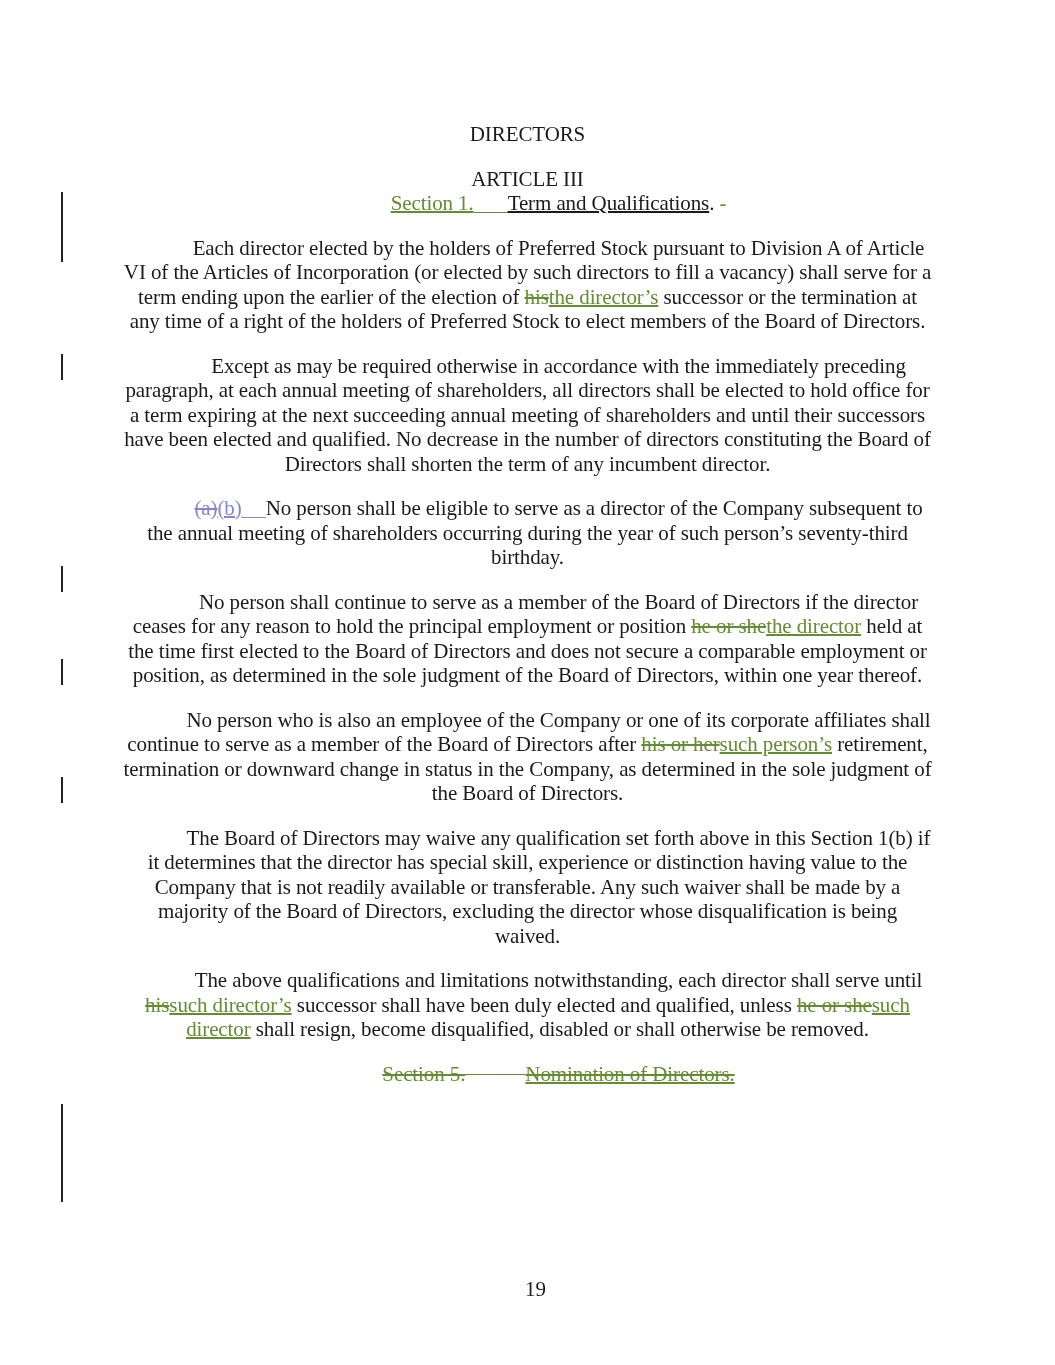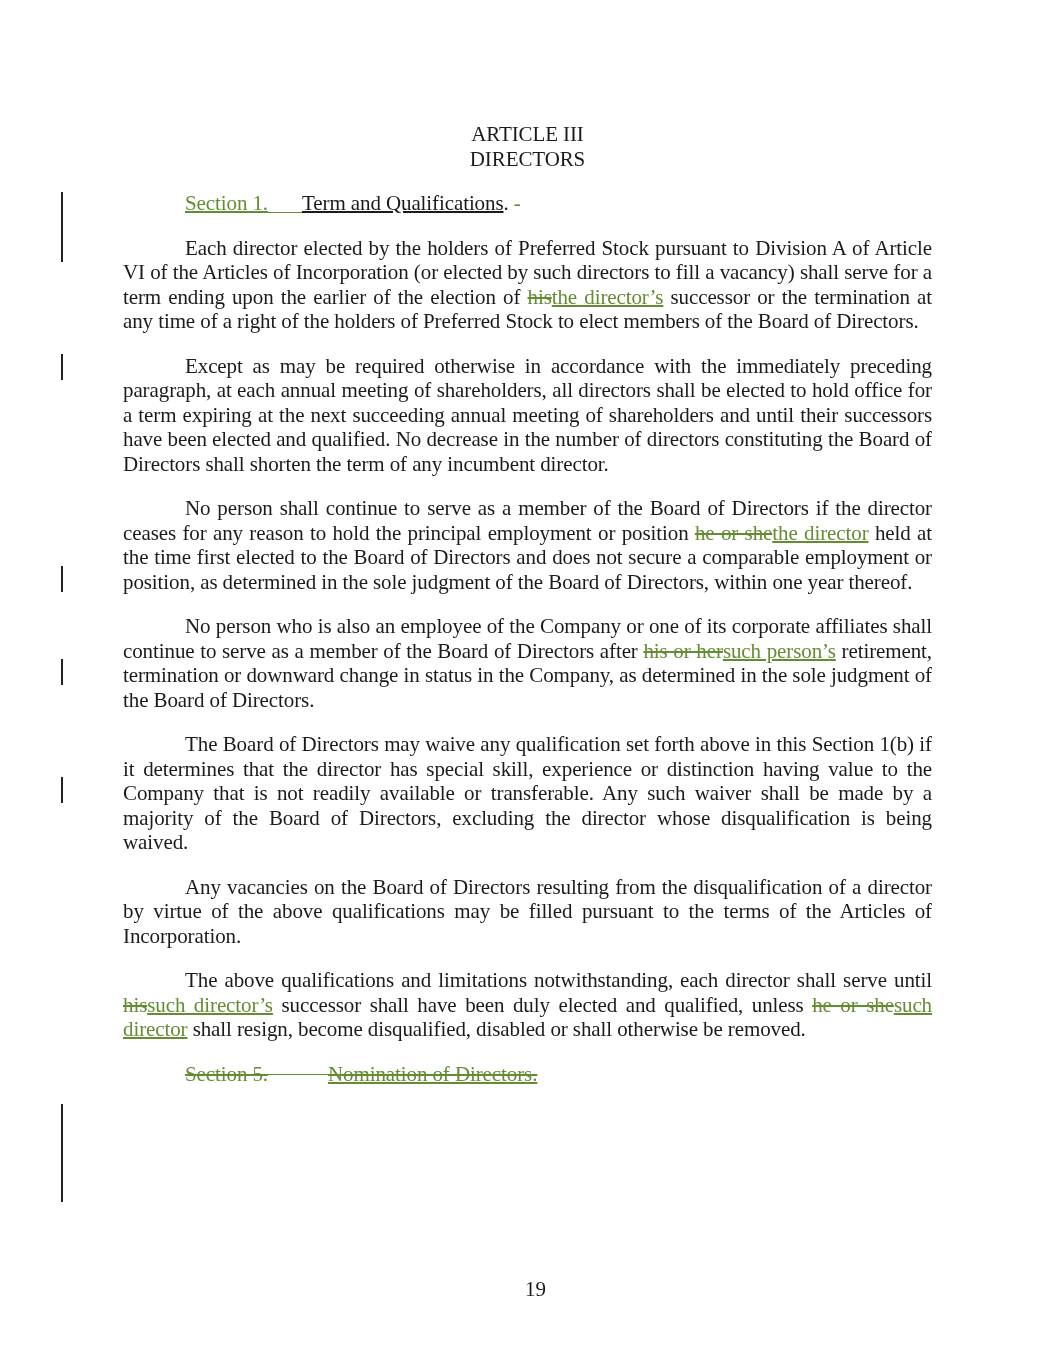--- a/index.html
+++ b/index.html
@@ -21,21 +21,21 @@
     position:absolute;
     left:123px;right:123px;top:122px;
     font-size:21px;
     line-height:24.5px;
     letter-spacing:-0.1px;
   }
   p.para{margin:0 0 20px 0;}
   p.tight{margin:0;}
   p.center{text-align:center;}
   p.justify{text-align:justify;}
-  p.indent{text-indent:62px;}
+  p.indent{text-indent:62px;text-align:center;}
   
   .ins{color:var(--green);text-decoration:underline;text-decoration-thickness:1.5px;}
   .del{color:var(--green);text-decoration:line-through;text-decoration-thickness:1.5px;}
   .delu{color:var(--green);text-decoration:underline line-through;text-decoration-thickness:1.5px;}
   .insb{color:var(--blue);text-decoration:underline;text-decoration-thickness:1.5px;}
   .delb{color:var(--blue);text-decoration:line-through;text-decoration-thickness:1.5px;}
   .u{text-decoration:underline;text-decoration-thickness:1.5px;}
   .g{color:var(--green);}
   
   .tab-u,.tab-ub,.tab-s{display:inline-block;height:2px;}
@@ -53,29 +53,29 @@
     text-align:center;
     font-size:21px;
     padding-left:16px;
   }
 </style>
 </head>
 <body>
 
 <div class="page">
   <div class="doc-body">
+      <p class="para center"><span>DIRECTORS</span></p>
       <p class="para center tight"><span>ARTICLE III</span></p>
-      <p class="para center"><span>DIRECTORS</span></p>
       <p class="para indent"><span class="ins">Section 1.</span><span class="tab-u" style="width: 34px;"></span><span class="u">Term and Qualifications</span><span>. </span><span class="g">-</span></p>
       <p class="para justify indent"><span>Each director elected by the holders of Preferred Stock pursuant to Division A of Article VI of the Articles of Incorporation (or elected by such directors to fill a vacancy) shall serve for a term ending upon the earlier of the election of </span><span class="del">his</span><span class="ins">the director’s</span><span> successor or the termination at any time of a right of the holders of Preferred Stock to elect members of the Board of Directors.</span></p>
       <p class="para justify indent"><span>Except as may be required otherwise in accordance with the immediately preceding paragraph, at each annual meeting of shareholders, all directors shall be elected to hold office for a term expiring at the next succeeding annual meeting of shareholders and until their successors have been elected and qualified. No decrease in the number of directors constituting the Board of Directors shall shorten the term of any incumbent director.</span></p>
+      <p class="para justify indent"><span class="delb">(a)</span><span class="insb">(b)</span><span class="tab-ub" style="width: 24px;"></span><span>No person shall be eligible to serve as a director of the Company subsequent to the annual meeting of shareholders occurring during the year of such person’s seventy-third birthday.</span></p>
       <p class="para justify indent"><span>No person shall continue to serve as a member of the Board of Directors if the director ceases for any reason to hold the principal employment or position </span><span class="del">he or she</span><span class="ins">the director</span><span> held at the time first elected to the Board of Directors and does not secure a comparable employment or position, as determined in the sole judgment of the Board of Directors, within one year thereof.</span></p>
       <p class="para justify indent"><span>No person who is also an employee of the Company or one of its corporate affiliates shall continue to serve as a member of the Board of Directors after </span><span class="del">his or her</span><span class="ins">such person’s</span><span> retirement, termination or downward change in status in the Company, as determined in the sole judgment of the Board of Directors.</span></p>
       <p class="para justify indent"><span>The Board of Directors may waive any qualification set forth above in this Section 1(b) if it determines that the director has special skill, experience or distinction having value to the Company that is not readily available or transferable. Any such waiver shall be made by a majority of the Board of Directors, excluding the director whose disqualification is being waived.</span></p>
-      <p class="para justify indent"><span>Any vacancies on the Board of Directors resulting from the disqualification of a director by virtue of the above qualifications may be filled pursuant to the terms of the Articles of Incorporation.</span></p>
       <p class="para justify indent"><span>The above qualifications and limitations notwithstanding, each director shall serve until </span><span class="del">his</span><span class="ins">such director’s</span><span> successor shall have been duly elected and qualified, unless </span><span class="del">he or she</span><span class="ins">such director</span><span> shall resign, become disqualified, disabled or shall otherwise be removed.</span></p>
       <p class="para indent"><span class="del">Section 5.</span><span class="tab-s" style="width: 60px;"></span><span class="delu">Nomination of Directors.</span></p>
     </div>
   <div id="bars">
       <div class="change-bar" style="top: 192px; height: 70px;"></div>
       <div class="change-bar" style="top: 354px; height: 26px;"></div>
       <div class="change-bar" style="top: 566px; height: 26px;"></div>
       <div class="change-bar" style="top: 659px; height: 26px;"></div>
       <div class="change-bar" style="top: 777px; height: 26px;"></div>
       <div class="change-bar" style="top: 1104px; height: 98px;"></div>

